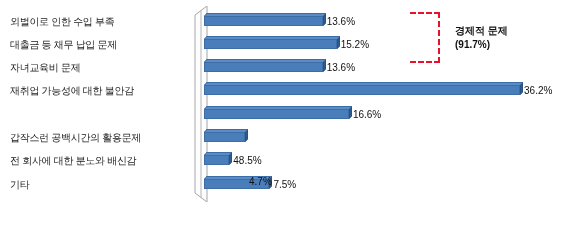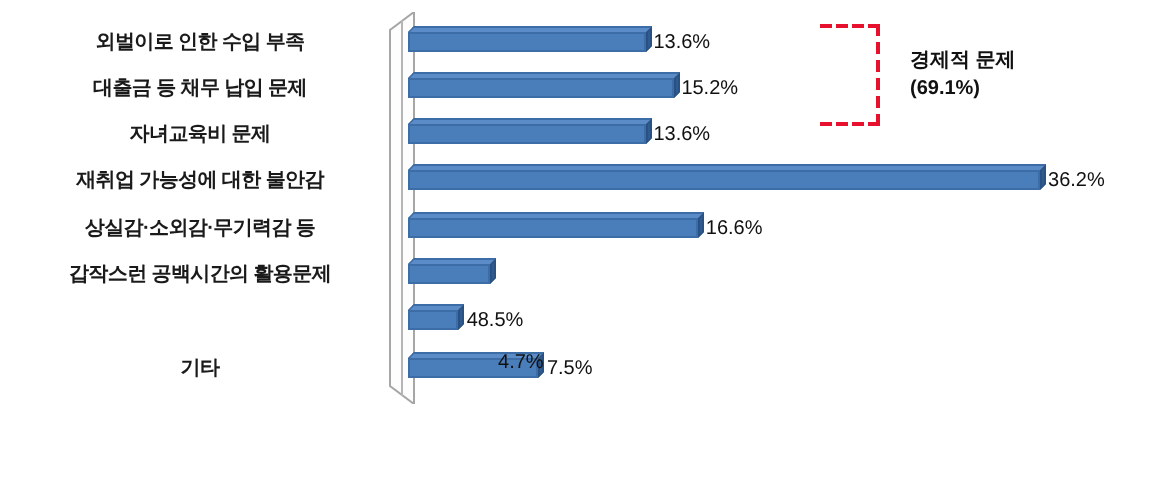--- a/index.html
+++ b/index.html
@@ -16,23 +16,23 @@
   #chart-root {
     position: relative;
     width: 580px;
     height: 209px;
   }
 
   
   .cat-label {
     position: absolute;
     right: 390px;           
-    text-align: center;
+    text-align: left;
     font-size: 10px;
-    font-weight: bold;
+    font-weight: normal;
     color: #1a1a1a;
     letter-spacing: -0.3px;
     white-space: nowrap;
     line-height: 1;
   }
 
   
   .axis-wall {
     position: absolute;
     left: 194px;
@@ -119,22 +119,22 @@
 
   <svg class="axis-wall" viewBox="0 0 14 196" preserveAspectRatio="none">
     <polygon points="13,0 1,9 1,187 13,196" fill="#fdfdfd" stroke="#a6a6a6" stroke-width="1"></polygon>
     <line x1="7" y1="4" x2="7" y2="192" stroke="#b5b5b5" stroke-width="1"></line>
   </svg>
 
   <div class="cat-label" style="left:10px; width:180px; top:17px;">외벌이로 인한 수입 부족</div>
   <div class="cat-label" style="left:10px; width:180px; top:40px;">대출금 등 채무 납입 문제</div>
   <div class="cat-label" style="left:10px; width:180px; top:63px;">자녀교육비 문제</div>
   <div class="cat-label" style="left:10px; width:180px; top:86px;">재취업 가능성에 대한 불안감</div>
-  <div class="cat-label" style="left:10px; width:180px; top:110px;">상실감·소외감·무기력감 등</div>
   <div class="cat-label" style="left:10px; width:180px; top:133px;">갑작스런 공백시간의 활용문제</div>
+  <div class="cat-label" style="left:10px; width:180px; top:156px;">전 회사에 대한 분노와 배신감</div>
   <div class="cat-label" style="left:10px; width:180px; top:180px;">기타</div>
 
   <div class="bar-wrap" style="left: 204px; top: 13px; width: 118.728px;">
     <div class="bar-top" style="width: 118.728px;"></div>
     <div class="bar-front" style="width: 118.728px;"></div>
     <div class="bar-side" style="left: 118.728px;"></div>
   </div>
   <div class="bar-wrap" style="left: 204px; top: 36px; width: 132.696px;">
     <div class="bar-top" style="width: 132.696px;"></div>
     <div class="bar-front" style="width: 132.696px;"></div>
@@ -177,16 +177,16 @@
   <div class="value-label" style="top: 86px; left: 524.026px;">36.2%</div>
   <div class="value-label" style="top: 110px; left: 352.918px;">16.6%</div>
   <div class="value-label" style="top: 133px; left: 249.031px; margin-top: 44px;">4.7%</div>
   <div class="value-label" style="top: 156px; left: 233.317px;">48.5%</div>
   <div class="value-label" style="top: 180px; left: 273.475px;">7.5%</div>
 
   <div class="bracket"></div>
 
   <div class="annotation">
     <div>경제적 문제</div>
-    <div>(69.1%)</div>
+    <div>(91.7%)</div>
   </div>
 
 </div>
 
 </body></html>

